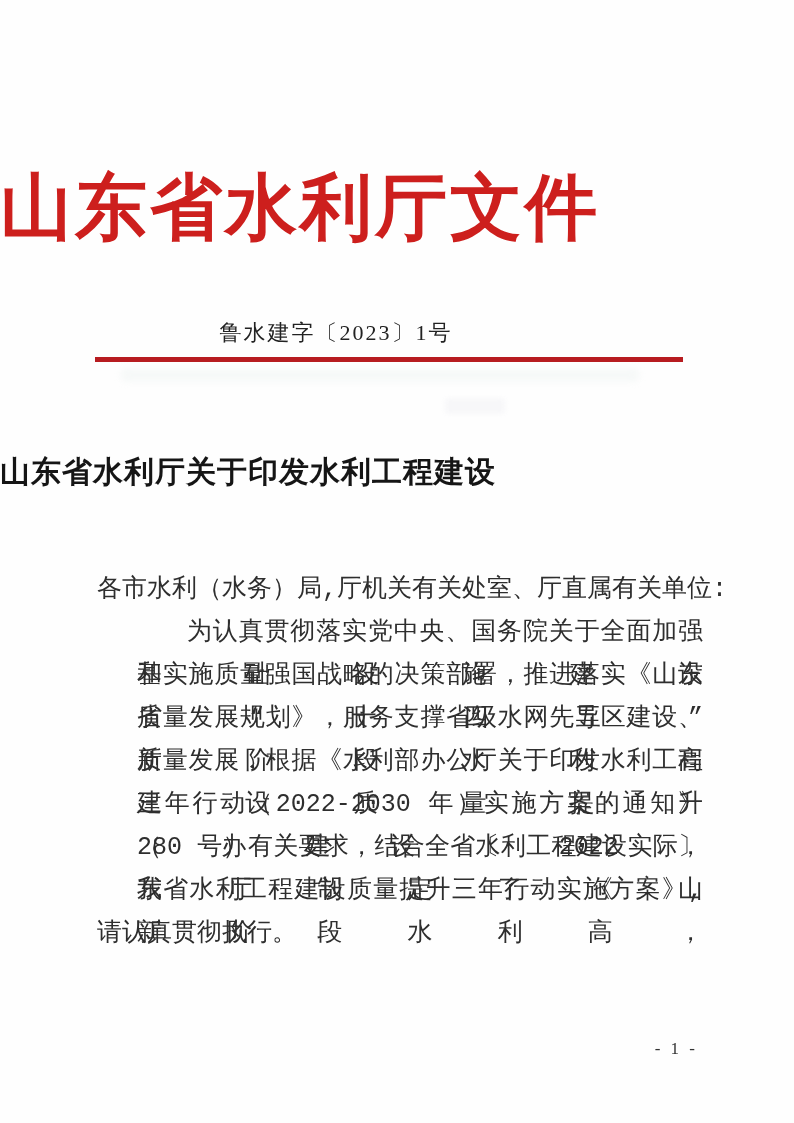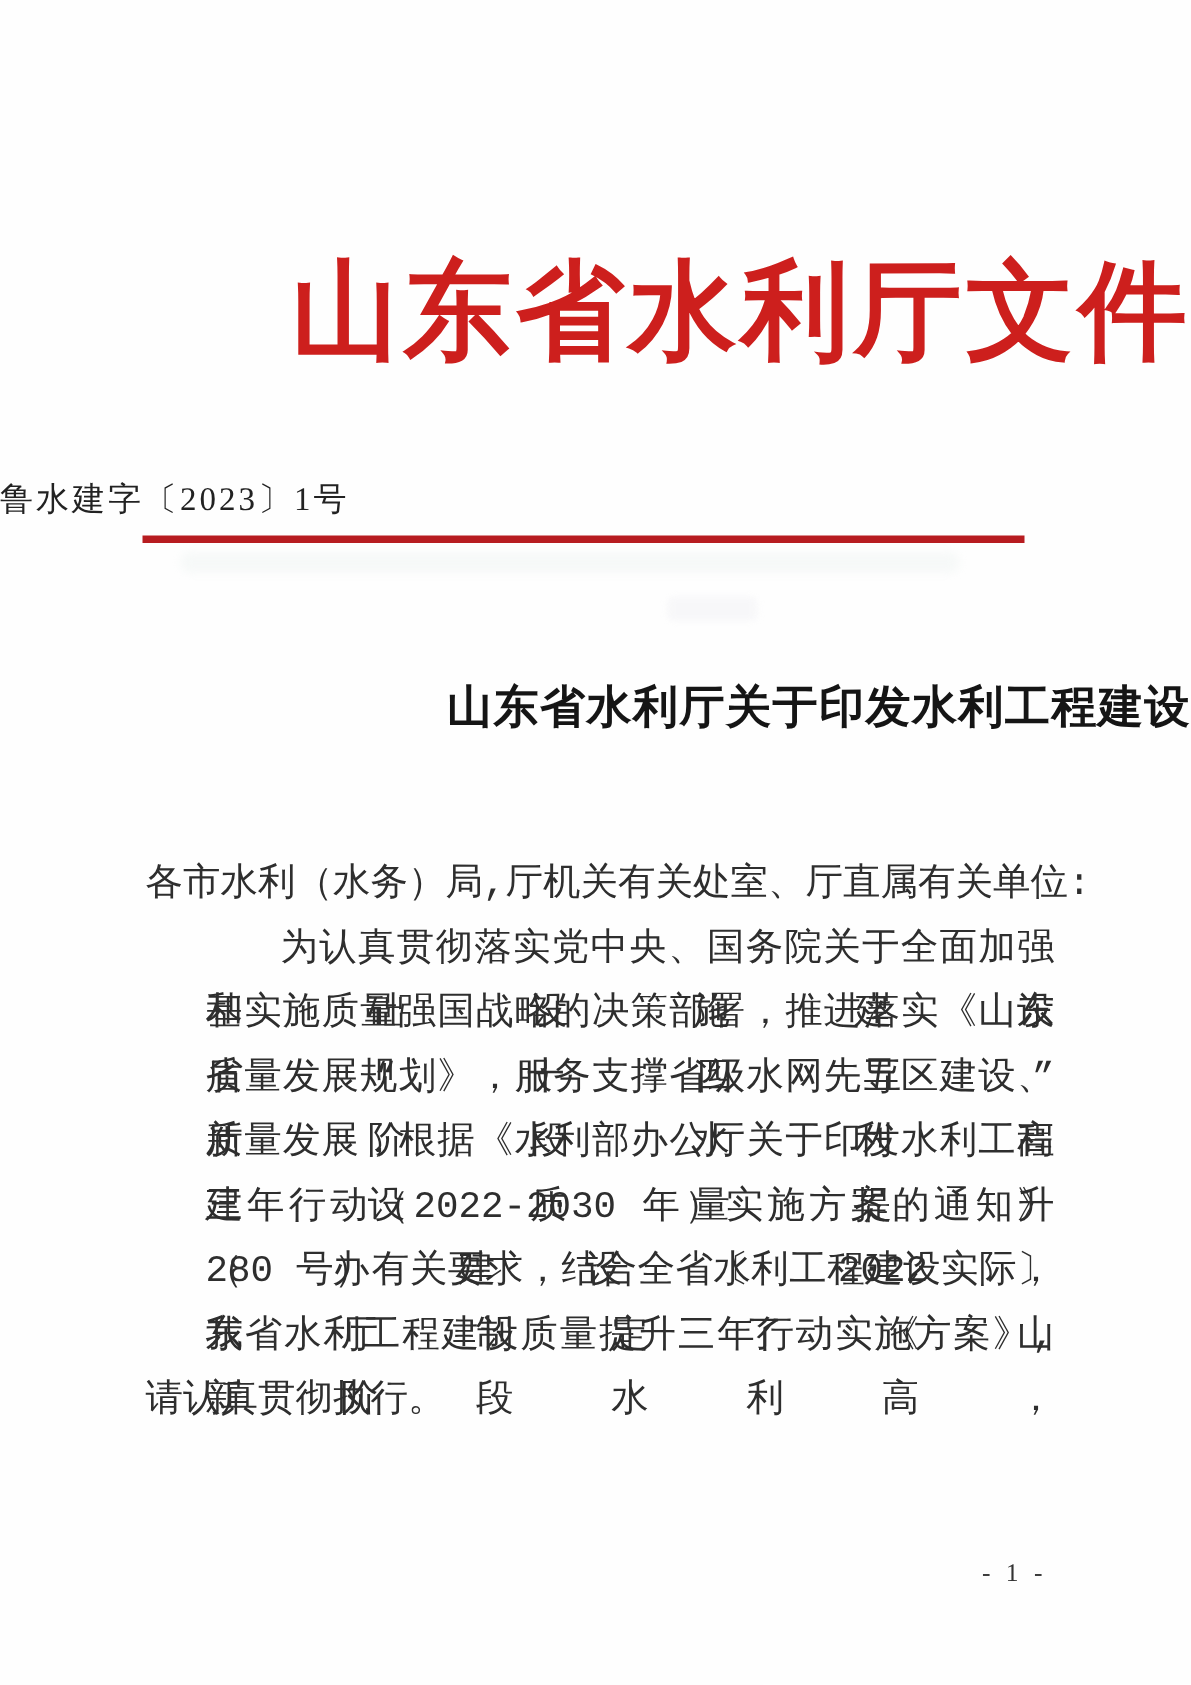--- a/index.html
+++ b/index.html
@@ -13,34 +13,34 @@
     height: 1123px;
     background: #fefefe;
     overflow: hidden;
     font-family: "Liberation Serif", "DejaVu Serif", serif;
   }
   .letterhead {
     position: absolute;
     top: 158px;
     left: 0;
     width: 794px;
-    text-align: right;
+    text-align: left;
     font-size: 72px;
     line-height: 100px;
     font-weight: bold;
     letter-spacing: 3px;
     color: #cd1f1d;
     white-space: nowrap;
   }
   .doc-number {
     position: absolute;
     top: 320px;
     left: 0;
     width: 672px;
-    text-align: left;
+    text-align: center;
     font-size: 22px;
     line-height: 26px;
     letter-spacing: 2px;
     color: #222222;
   }
   .red-rule {
     position: absolute;
     top: 357px;
     left: 95px;
     width: 588px;
@@ -67,21 +67,21 @@
     background: #f3f3f6;
     opacity: 0.6;
     border-radius: 4px;
     filter: blur(2px);
   }
   .title {
     position: absolute;
     top: 450px;
     left: 0;
     width: 794px;
-    text-align: right;
+    text-align: left;
     font-size: 30px;
     line-height: 44px;
     font-weight: bold;
     letter-spacing: 1px;
     color: #151515;
   }
   .body-text {
     position: absolute;
     top: 568px;
     left: 97px;

